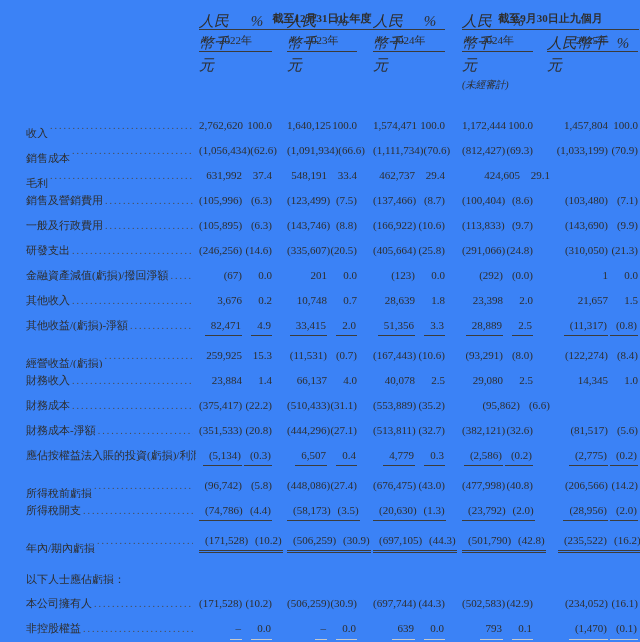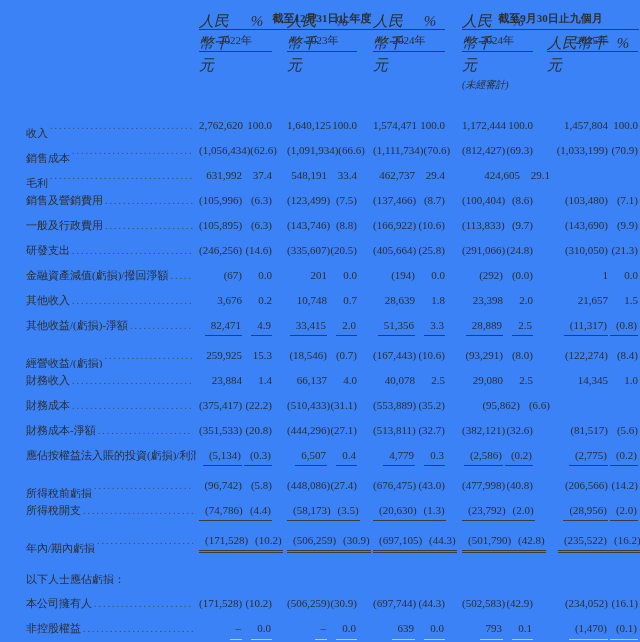--- a/index.html
+++ b/index.html
@@ -275,21 +275,21 @@
           </div>
           <div class="g g1">
             <span class="v"><span class="w">(67)</span></span>
             <span class="p"><span class="w">0.0</span></span>
           </div>
           <div class="g g2">
             <span class="v"><span class="w">201</span></span>
             <span class="p"><span class="w">0.0</span></span>
           </div>
           <div class="g g3">
-            <span class="v"><span class="w">(194)</span></span>
+            <span class="v"><span class="w">(123)</span></span>
             <span class="p"><span class="w">0.0</span></span>
           </div>
           <div class="g g4">
             <span class="v"><span class="w">(292)</span></span>
             <span class="p"><span class="w">(0.0)</span></span>
           </div>
           <div class="g g5">
             <span class="v"><span class="w">1</span></span>
             <span class="p"><span class="w">0.0</span></span>
           </div>
@@ -349,21 +349,21 @@
         <div class="row bold gm">
           <div class="lc">
             <span class="lbl">經營收益/(虧損)</span>
             <span class="lead"></span>
           </div>
           <div class="g g1">
             <span class="v"><span class="w">259,925</span></span>
             <span class="p"><span class="w">15.3</span></span>
           </div>
           <div class="g g2">
-            <span class="v"><span class="w">(18,546)</span></span>
+            <span class="v"><span class="w">(11,531)</span></span>
             <span class="p"><span class="w">(0.7)</span></span>
           </div>
           <div class="g g3">
             <span class="v"><span class="w">(167,443)</span></span>
             <span class="p"><span class="w">(10.6)</span></span>
           </div>
           <div class="g g4">
             <span class="v"><span class="w">(93,291)</span></span>
             <span class="p"><span class="w">(8.0)</span></span>
           </div>

